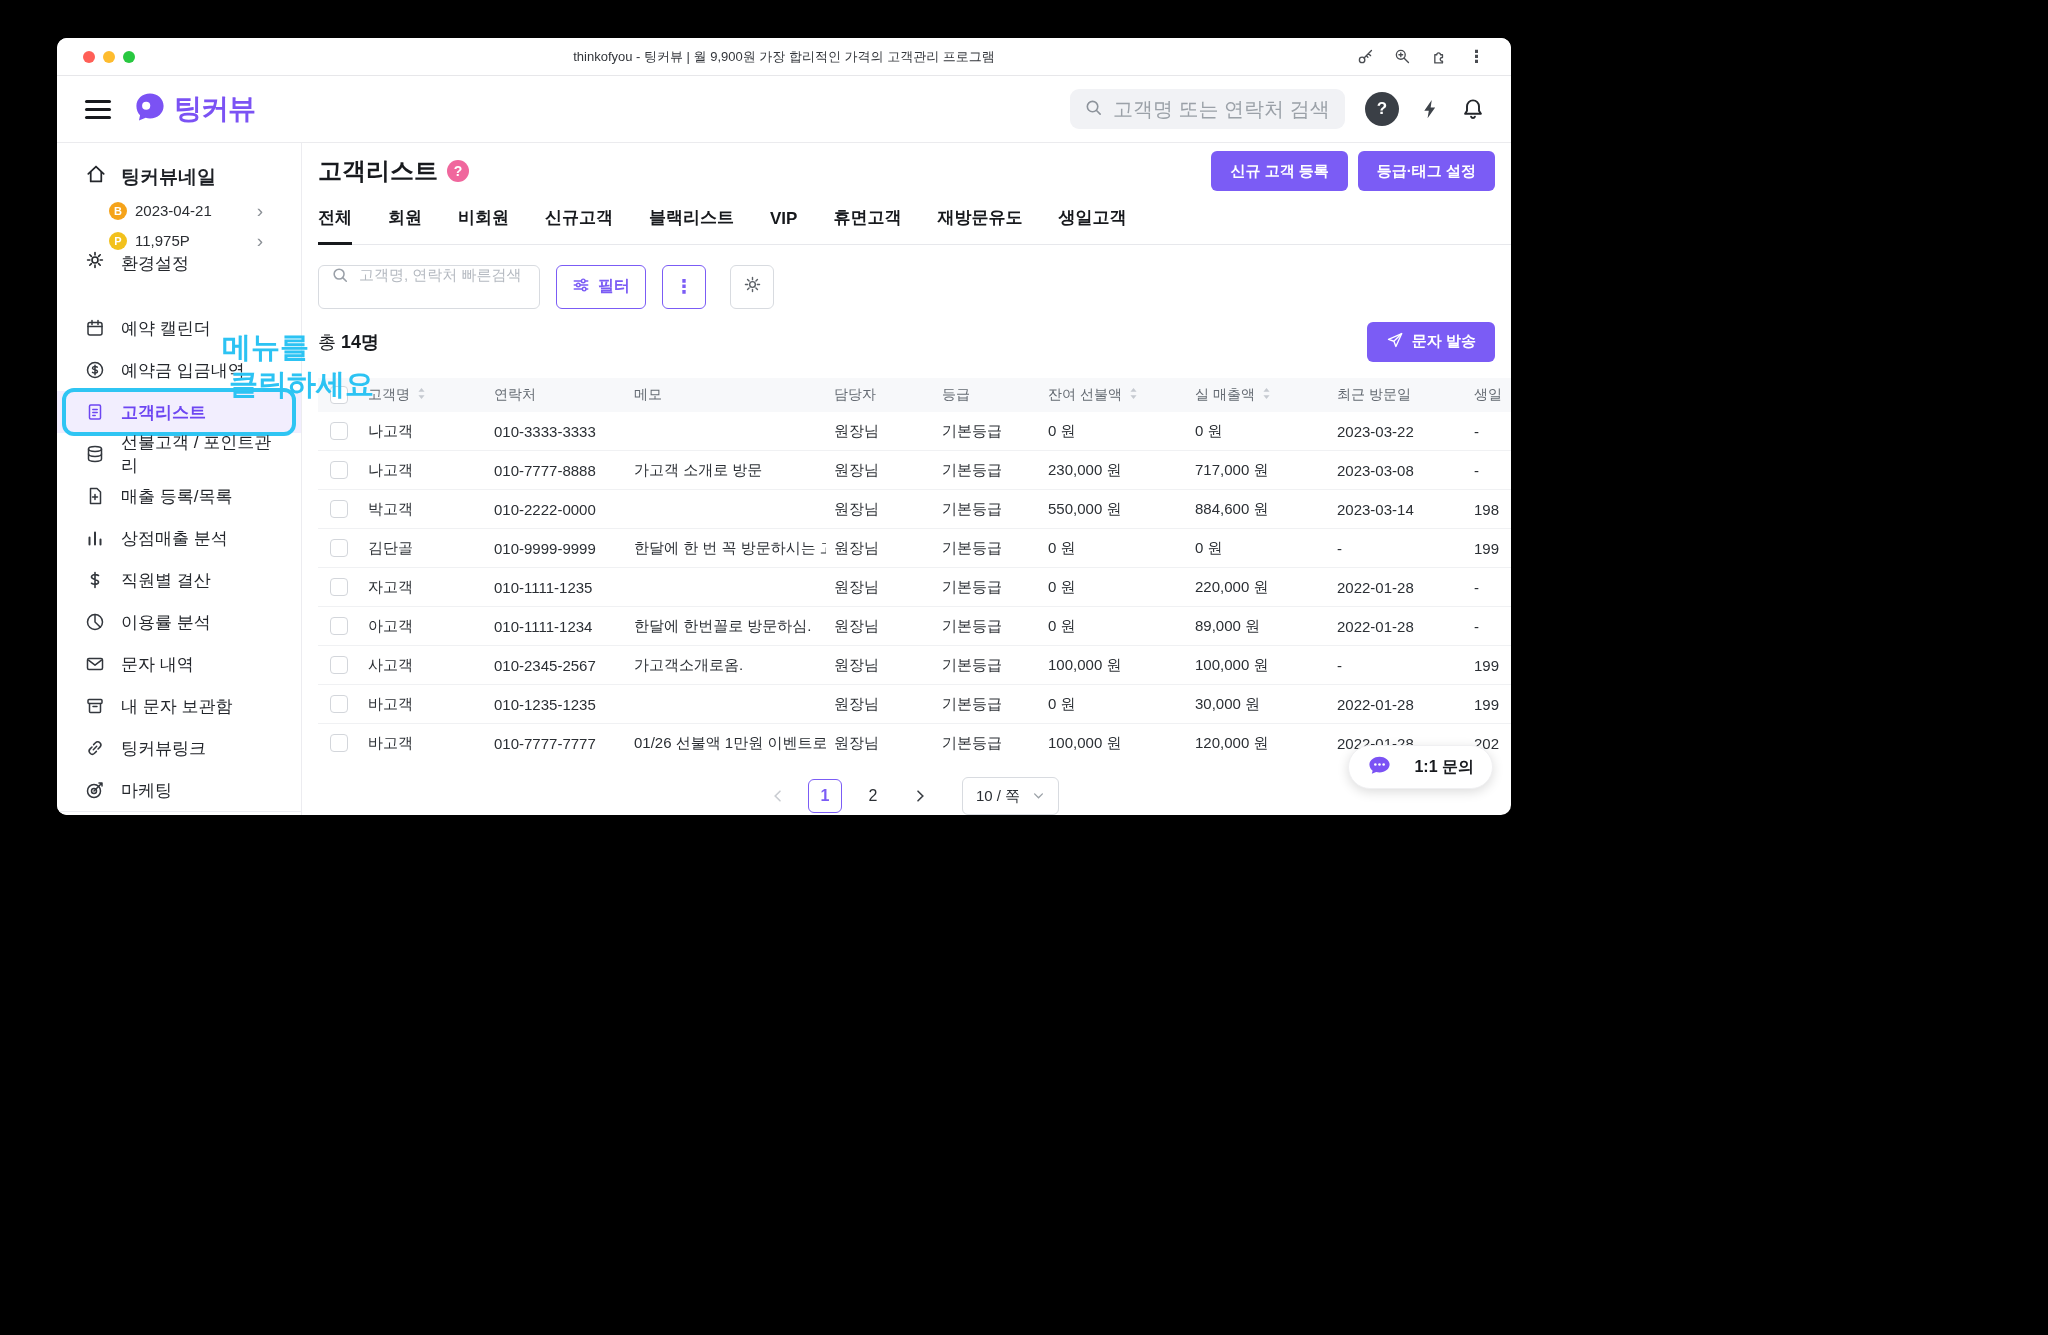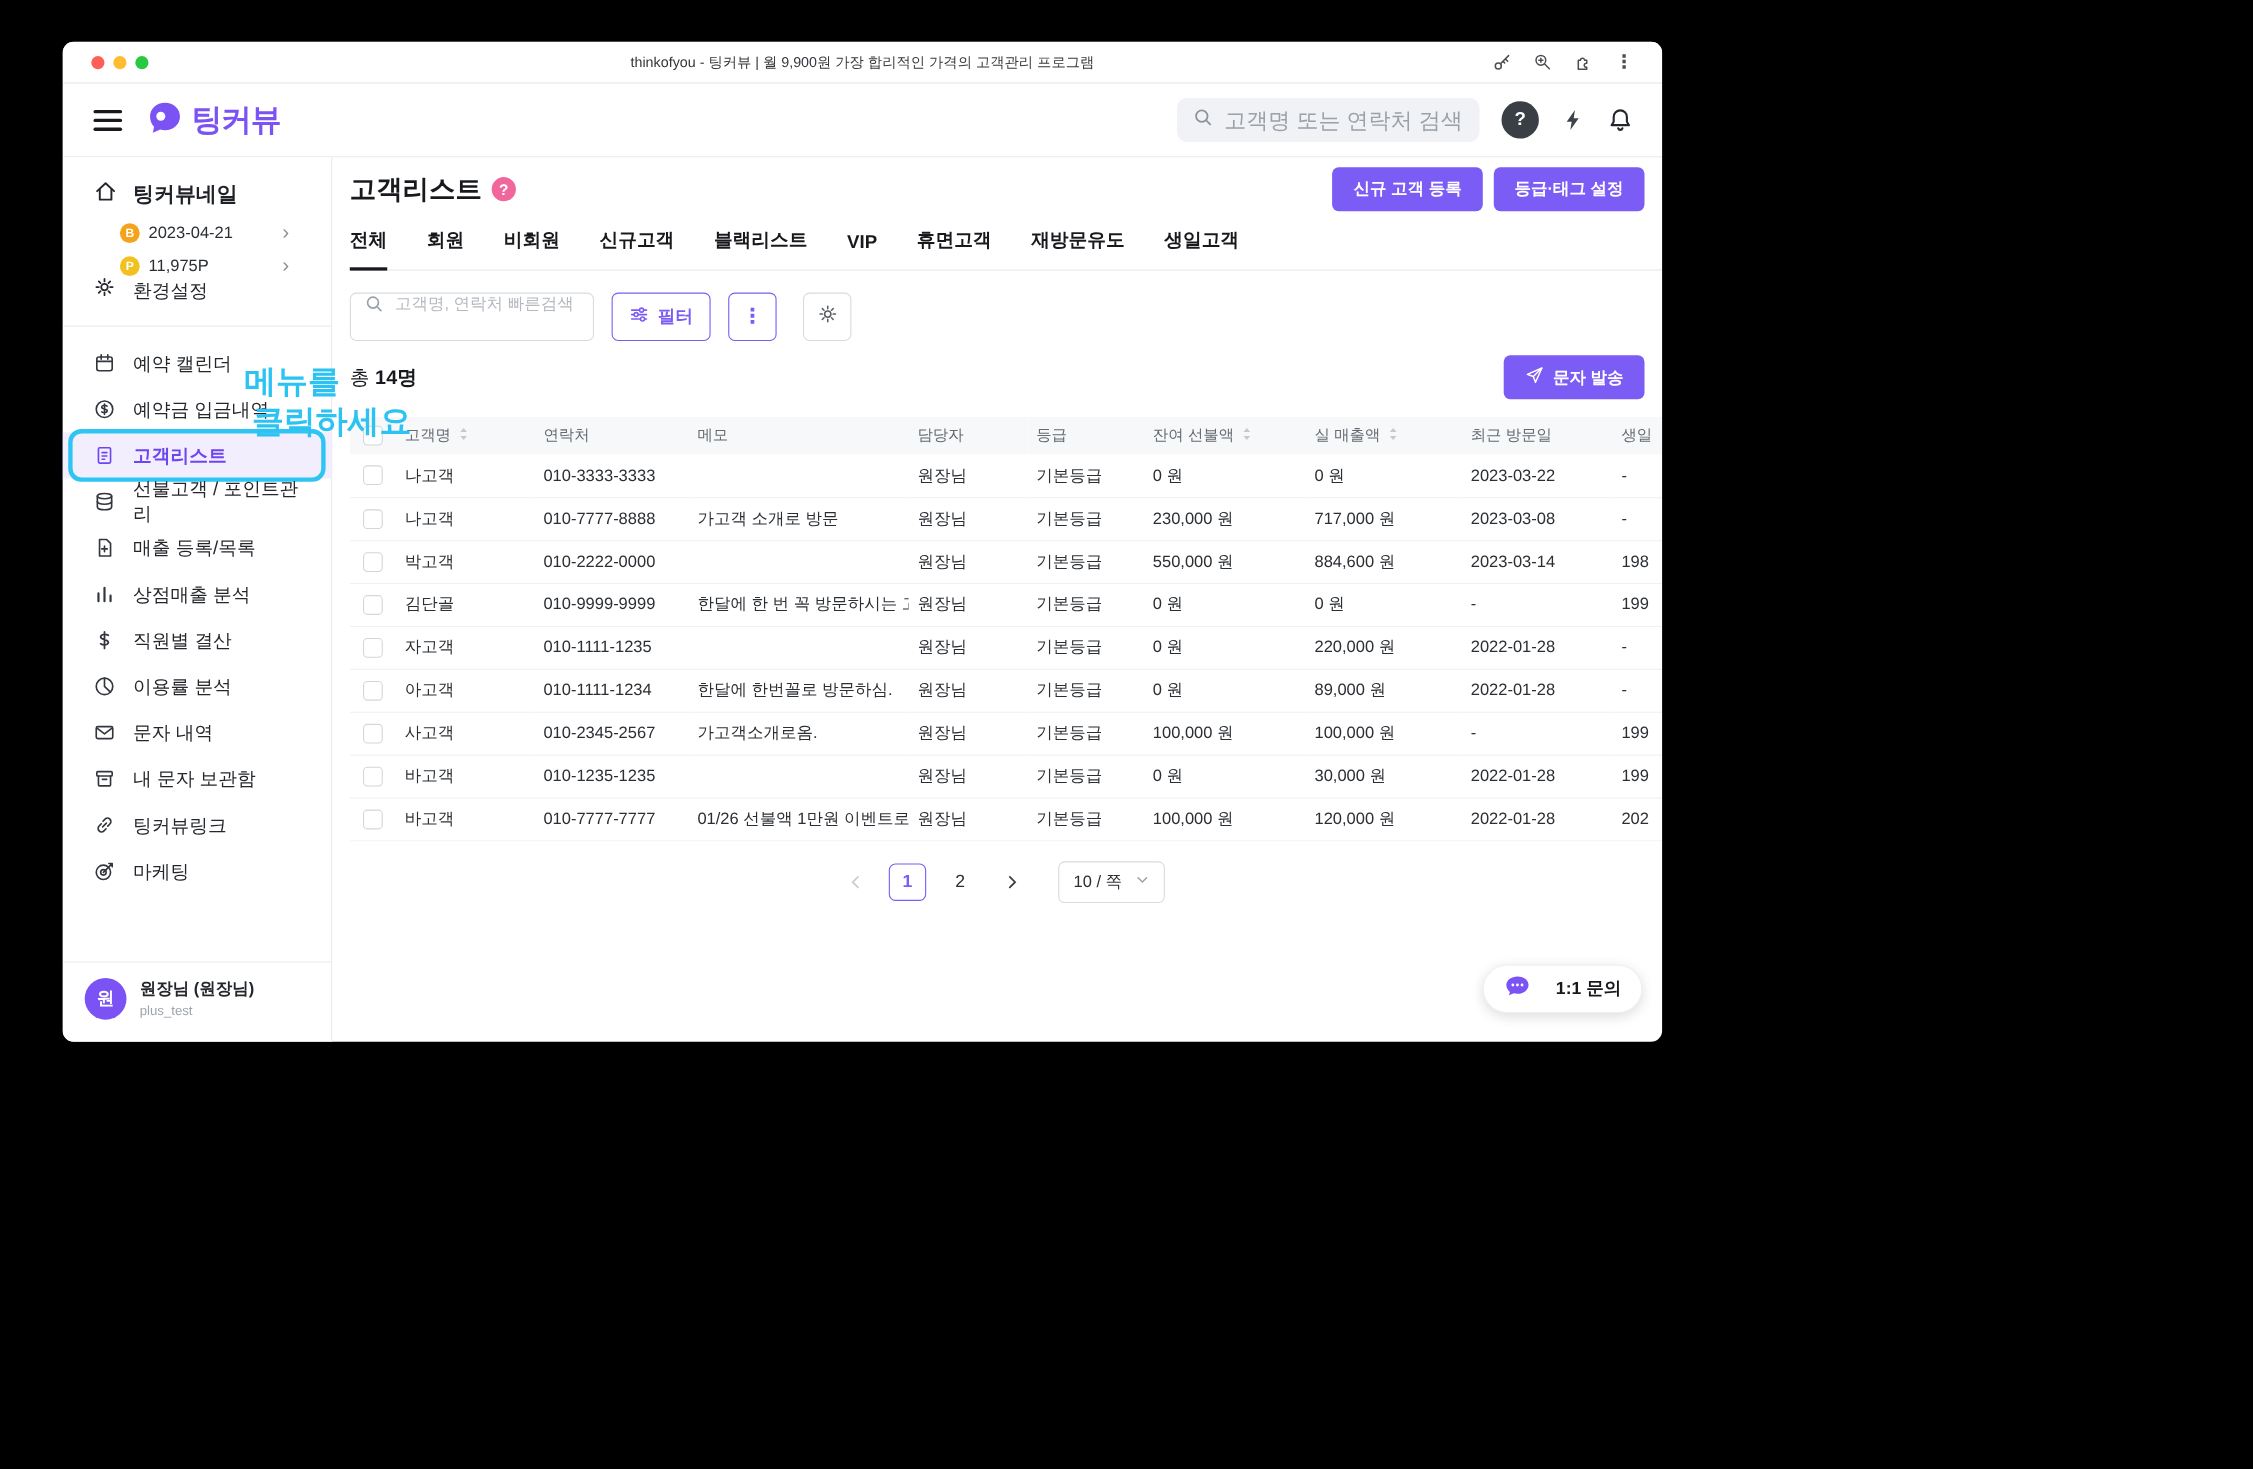--- a/index.html
+++ b/index.html
@@ -1,17 +1,17 @@
 <!DOCTYPE html>
 <html><head>
 <meta charset="utf-8">
 <style>
   * { margin:0; padding:0; box-sizing:border-box; }
   html,body { width:2048px; height:1335px; background:#000; font-family:"Liberation Sans","DejaVu Sans",sans-serif; overflow:hidden; }
-  .window { position:absolute; left:57px; top:38px; width:1454px; height:909px; background:#fff; border-radius:10px; overflow:hidden; display:flex; flex-direction:column; }
+  .window { position:absolute; left:57px; top:38px; width:1454px; height:777px; background:#fff; border-radius:10px; overflow:hidden; display:flex; flex-direction:column; }
 
   
   .chrome { flex:0 0 38px; display:flex; align-items:center; position:relative; border-bottom:1px solid #e7e7ea; background:#fff; }
   .traffic { display:flex; gap:8px; padding-left:26px; z-index:2; }
   .dot { width:12px; height:12px; border-radius:50%; }
   .dot.r{background:#ff5f57}.dot.y{background:#febc2e}.dot.g{background:#28c840}
   .chrome-title { position:absolute; left:0; right:0; text-align:center; font-size:13px; color:#33363b; }
   .chrome-actions { margin-left:auto; display:flex; align-items:center; gap:20px; padding-right:26px; color:#4a4d52; z-index:2; }
   .chrome-actions svg { display:block; }
   .kebab { font-size:17px; color:#4a4d52; line-height:1; font-weight:700; }

